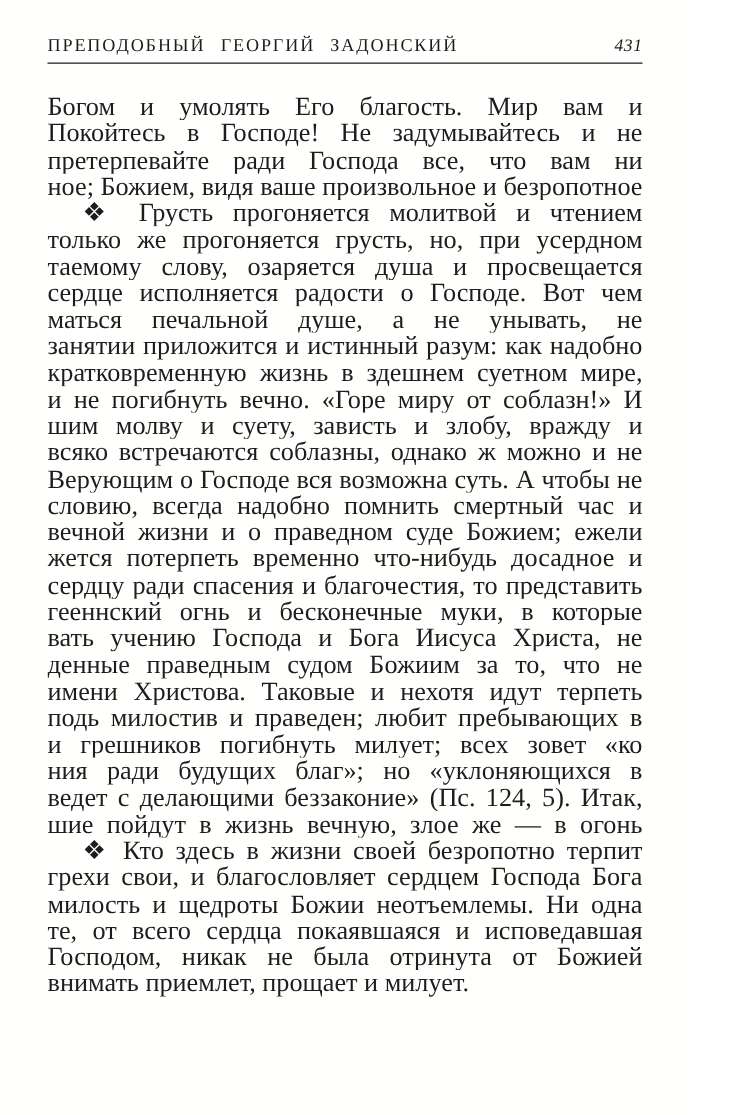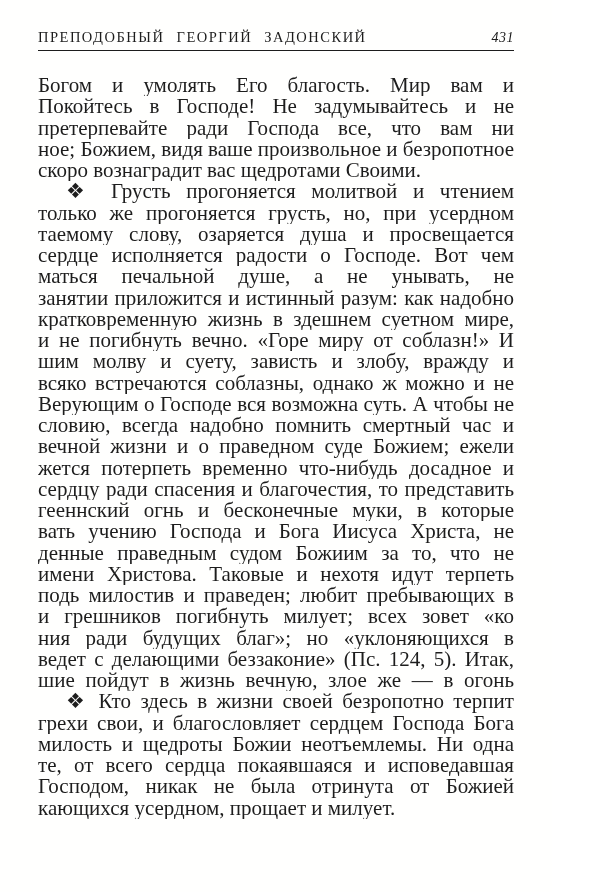--- a/index.html
+++ b/index.html
@@ -70,21 +70,20 @@
     <span class="header-title">ПРЕПОДОБНЫЙ ГЕОРГИЙ ЗАДОНСКИЙ</span>
     <span class="header-page-number">431</span>
   </div>
   <div class="header-rule"></div>
   <div class="body-text" id="body-text">
       <div class="paragraph">
         <div class="line">Богом и умолять Его благость. Мир вам и благоволение Господне.</div>
         <div class="line">Покойтесь в Господе! Не задумывайтесь и не унывайте и охотно</div>
         <div class="line">претерпевайте ради Господа все, что вам ни приключится скорб-</div>
         <div class="line">ное; Божием, видя ваше произвольное и безропотное терпение,</div>
-        <div class="line lastline">скоро вознаградит вас щедротами Своими.</div>
       </div>
       <div class="paragraph">
         <div class="line indent">❖ Грусть прогоняется молитвой и чтением Псалтири; не</div>
         <div class="line">только же прогоняется грусть, но, при усердном внимании к чи-</div>
         <div class="line">таемому слову, озаряется душа и просвещается мысль, да и самое</div>
         <div class="line">сердце исполняется радости о Господе. Вот чем надлежит зани-</div>
         <div class="line">маться печальной душе, а не унывать, не отчаиваться. При сем</div>
         <div class="line">занятии приложится и истинный разум: как надобно провождать</div>
         <div class="line">кратковременную жизнь в здешнем суетном мире, чтоб спастись</div>
         <div class="line">и не погибнуть вечно. «Горе миру от соблазн!» И видим, и слы-</div>
@@ -104,16 +103,16 @@
         <div class="line">ния ради будущих благ»; но «уклоняющихся в развращения от-</div>
         <div class="line">ведет с делающими беззаконие» (Пс. 124, 5). Итак, благое содеяв-</div>
         <div class="line lastline">шие пойдут в жизнь вечную, злое же — в огонь вечный.</div>
       </div>
       <div class="paragraph">
         <div class="line indent">❖ Кто здесь в жизни своей безропотно терпит наказание за</div>
         <div class="line">грехи свои, и благословляет сердцем Господа Бога своего, к тому</div>
         <div class="line">милость и щедроты Божии неотъемлемы. Ни одна душа на све-</div>
         <div class="line">те, от всего сердца покаявшаяся и исповедавшая грехи свои пред</div>
         <div class="line">Господом, никак не была отринута от Божией милости. Господь</div>
-        <div class="line lastline">кающихся усердном, прощает и милует.</div>
+        <div class="line lastline">внимать приемлет, прощает и милует.</div>
       </div>
     </div>
 </div>
 
 </body></html>

